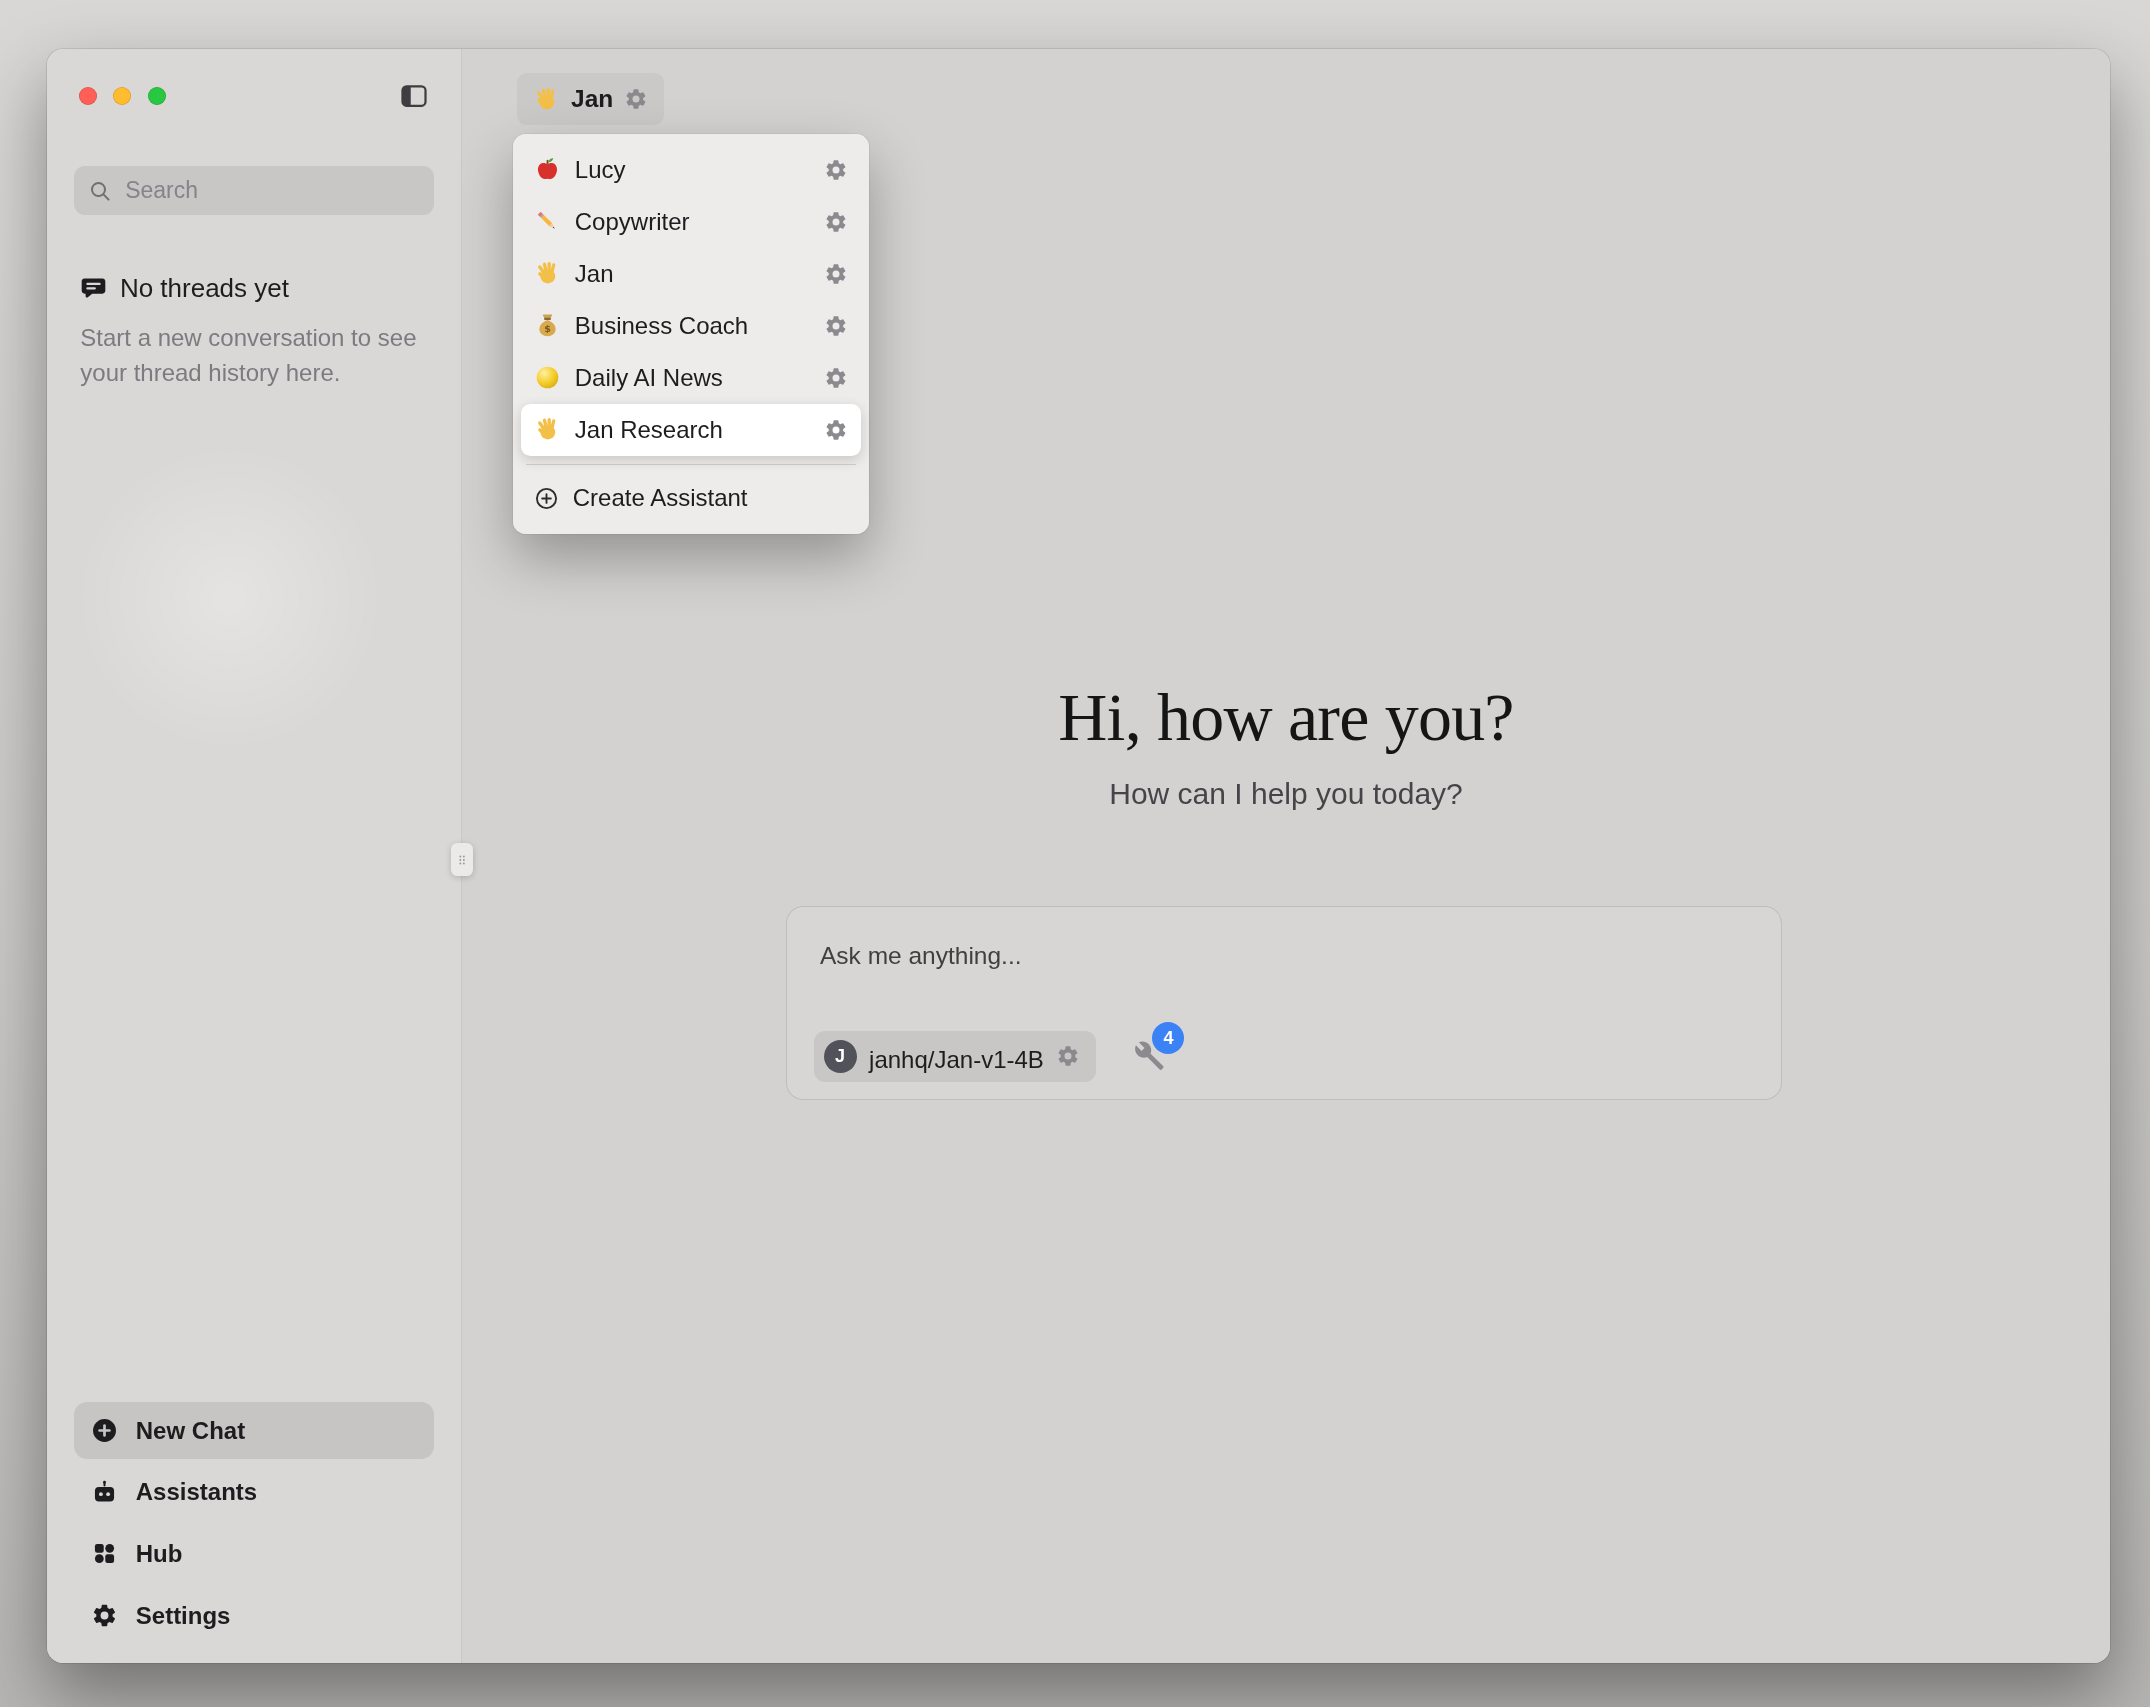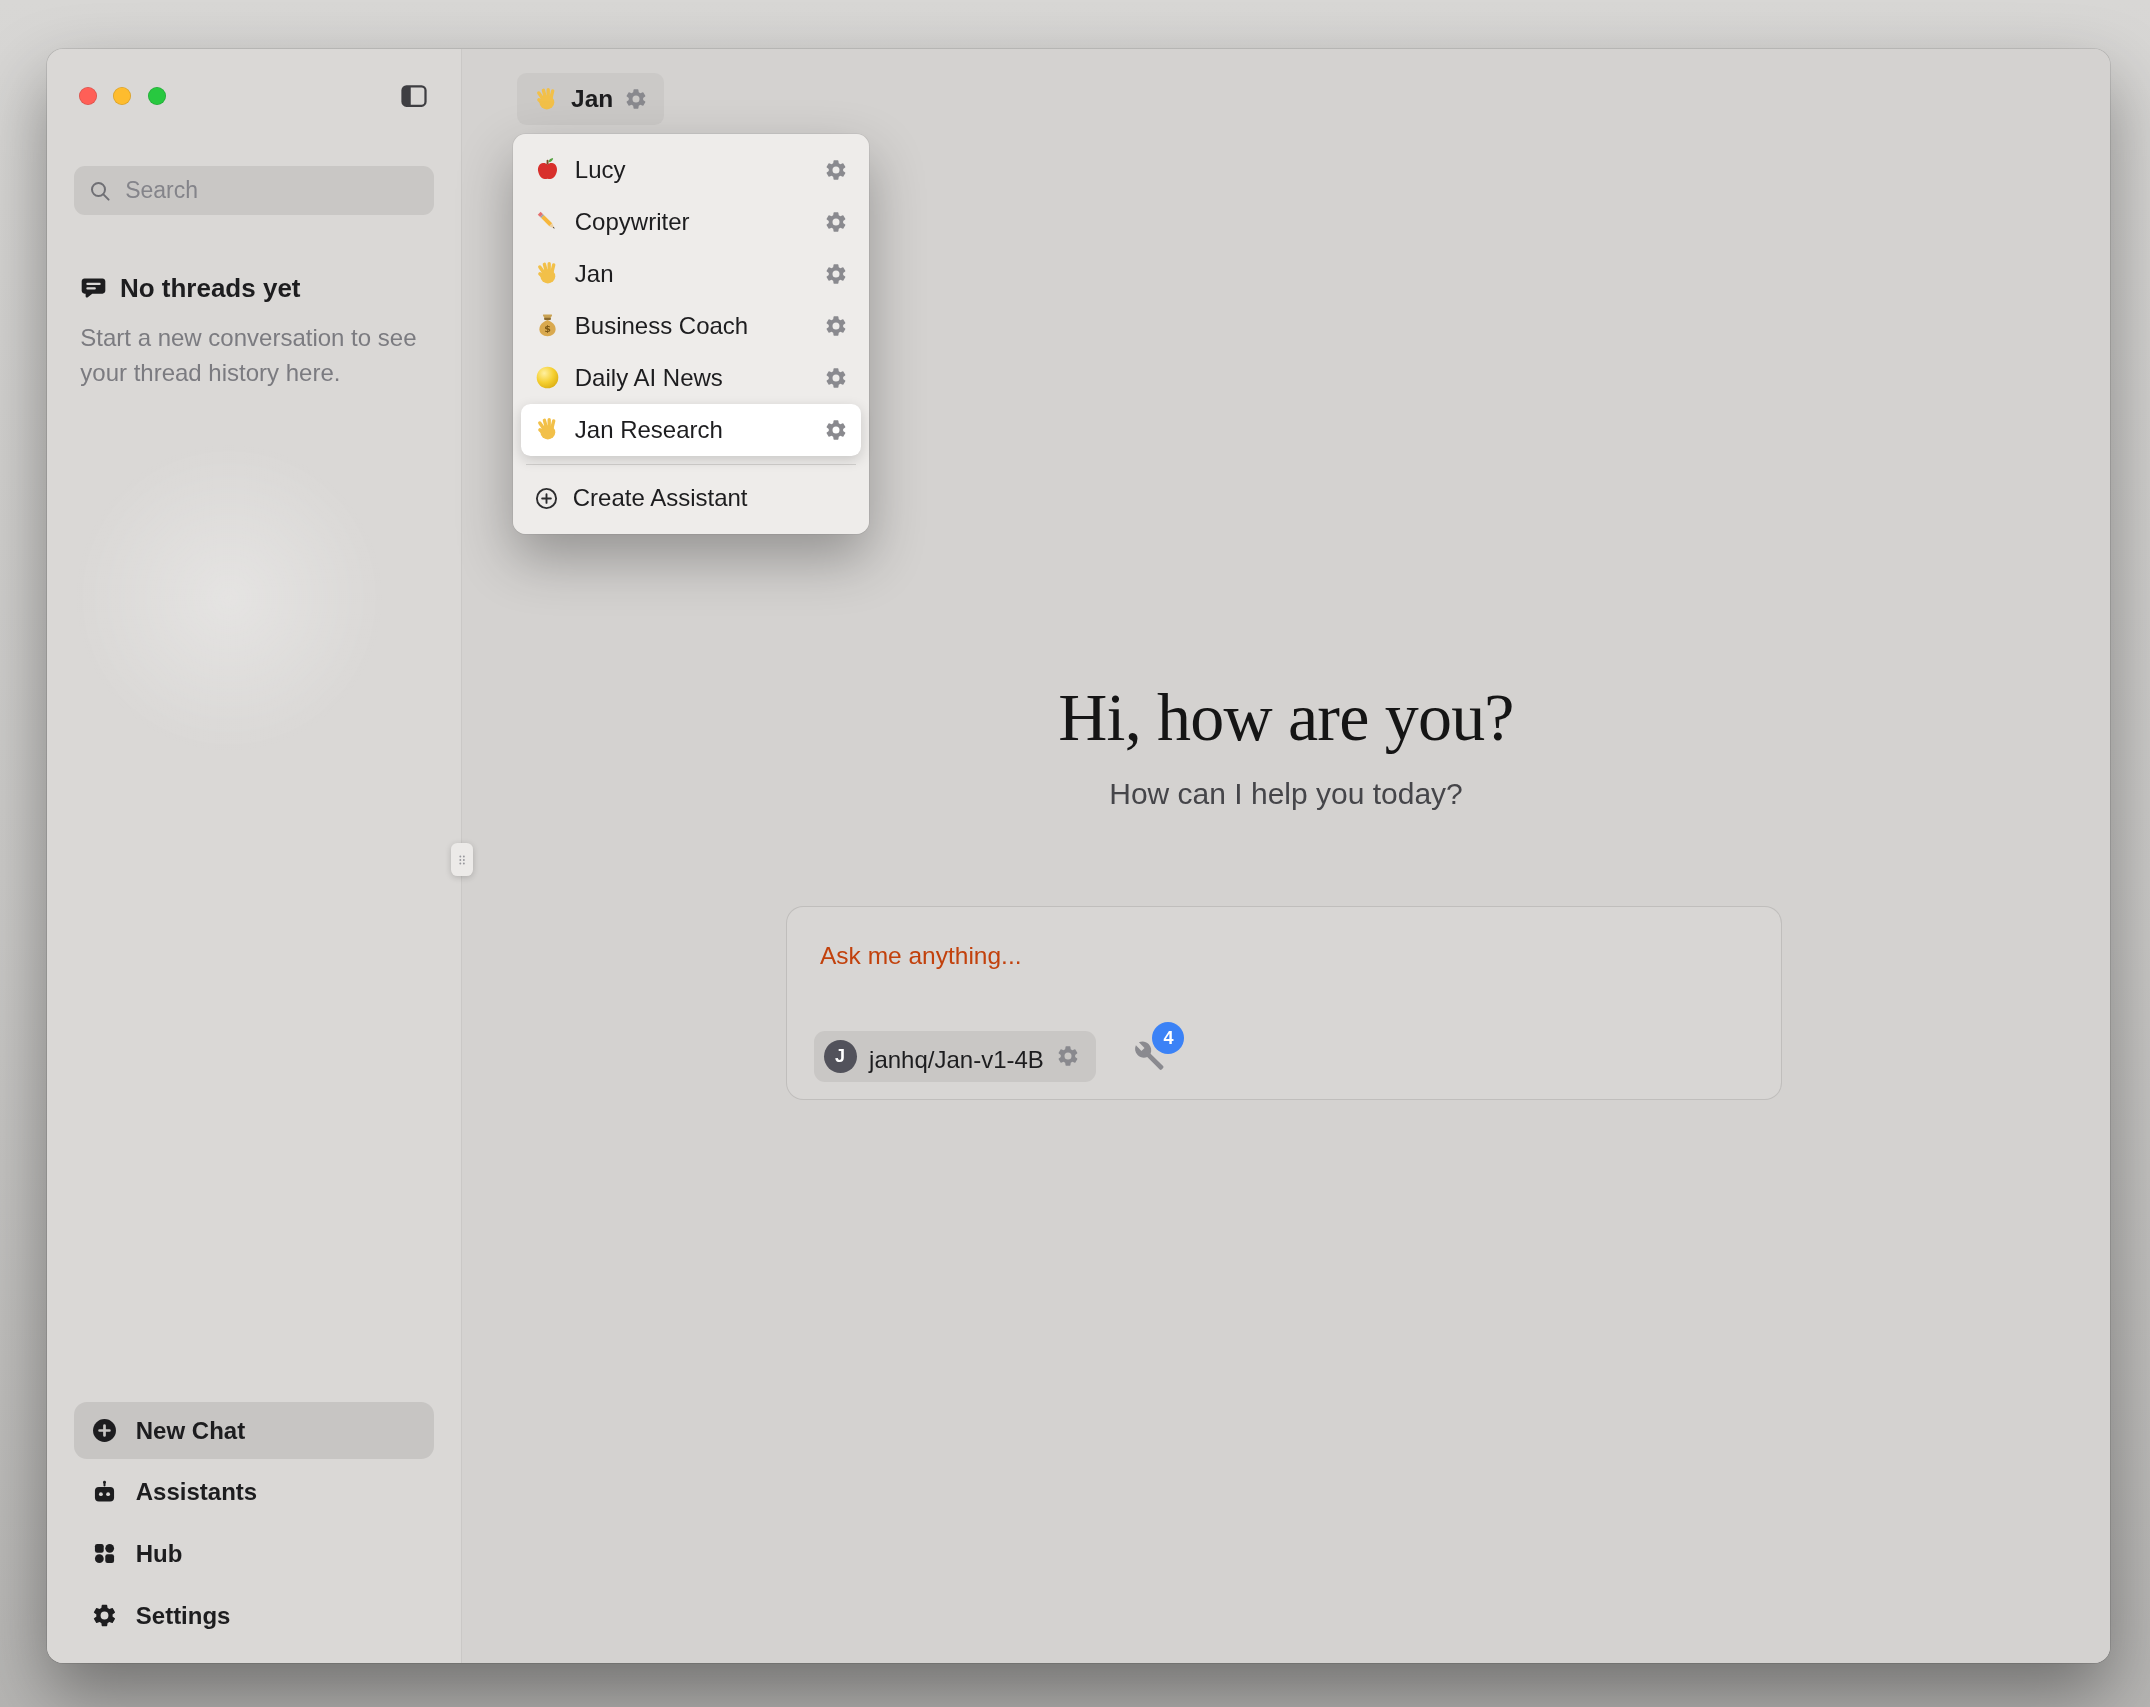--- a/index.html
+++ b/index.html
@@ -34,21 +34,21 @@
   }
   .search-icon { width:24px; height:24px; color:#6f6f74; flex:0 0 auto; }
   .search input {
     flex:1; min-width:0; border:0; background:transparent; outline:none;
     font-family:inherit; font-size:23px; color:#55555a;
   }
   .search input::placeholder { color:#84848a; }
   .empty { margin-top:58px; padding:0 6.3px; }
   .empty-head { display:flex; align-items:center; gap:12.6px; }
   .empty-icon { width:27px; height:27px; color:#1d1d1f; }
-  .empty-title { font-size:26px; font-weight:700; }
+  .empty-title { font-size:26px; font-weight:400; }
   .empty-desc { margin-top:17.4px; font-size:24px; line-height:1.45; color:#7b7b80; max-width:348px; }
   .nav { margin-top:auto; display:flex; flex-direction:column; gap:4.7px; padding-bottom:4.7px; }
   .nav-item {
     height:57px; border-radius:13px; display:flex; align-items:center; gap:17.4px;
     padding:0 17.4px; font-size:24px; font-weight:600; cursor:default;
   }
   .nav-item.active { background:#c7c5c3; }
   .nav-icon { width:27px; height:27px; color:#1d1d1f; flex:0 0 auto; }
   .grip {
     position:absolute; left:404px; top:794px; width:22px; height:33px; z-index:6;
@@ -83,21 +83,21 @@
   .greeting { position:absolute; left:0; right:0; top:629px; text-align:center; z-index:1; }
   .greeting-title {
     font-family:"Liberation Serif","DejaVu Serif",serif;
     font-size:68px; font-weight:500; color:#151515; letter-spacing:-0.8px;
   }
   .greeting-sub { margin-top:20px; font-size:30px; color:#454549; }
   .composer {
     position:absolute; left:324px; top:857px; width:996px; height:194px;
     border-radius:17.4px; background:#d8d6d4; border:1.6px solid rgba(0,0,0,.11); z-index:1;
   }
-  .composer-ph { position:absolute; left:33px; top:35px; font-size:24.5px; color:#c2410c; }
+  .composer-ph { position:absolute; left:33px; top:35px; font-size:24.5px; color:#404040; }
   .composer-row { position:absolute; left:27px; bottom:17.4px; display:flex; align-items:center; gap:36px; }
   .model-pill {
     display:flex; align-items:center; gap:12.6px; height:51px;
     padding:0 16px 0 9.5px; background:#c9c7c5; border-radius:11px;
   }
   .model-avatar {
     width:33px; height:33px; border-radius:50%; background:#52525b; color:#fff;
     font-size:18px; font-weight:700; display:flex; align-items:center; justify-content:center;
   }
   .model-name { font-size:24px; font-weight:500;margin-top:8px; }

